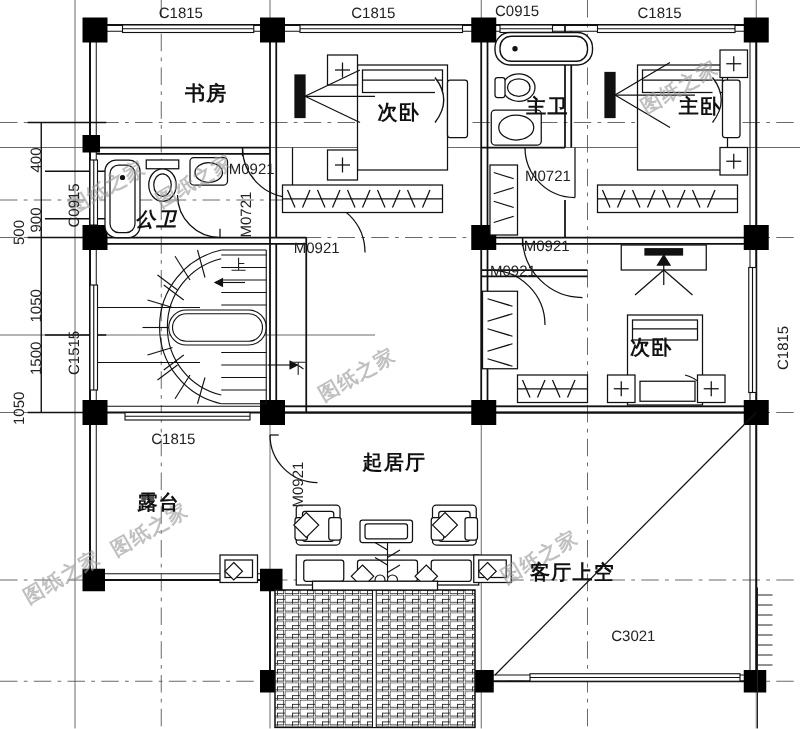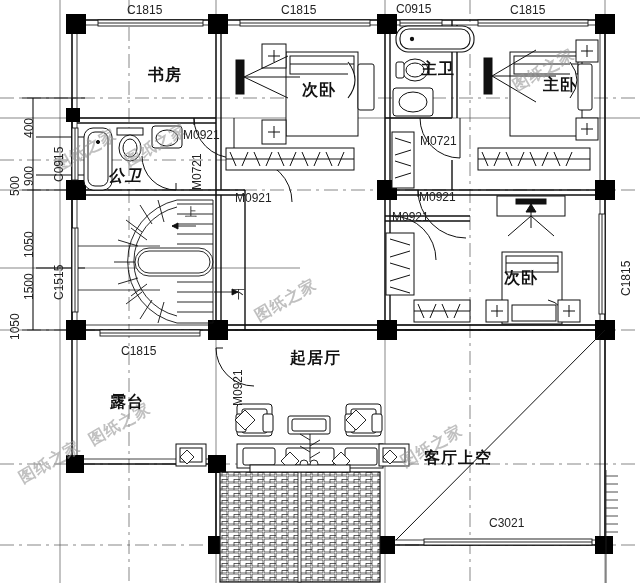--- a/index.html
+++ b/index.html
@@ -363,36 +363,36 @@
   <div class="wm" style="left:122px;top:135px;">图纸之家</div>
   <div class="wm" style="left:252px;top:290px;">图纸之家</div>
   <div class="wm" style="left:510px;top:60px;">图纸之家</div>
   <div class="wm" style="left:398px;top:436px;">图纸之家</div>
   <div class="wm" style="left:16px;top:452px;">图纸之家</div>
   <div class="wm" style="left:86px;top:414px;">图纸之家</div>
 
   <div class="lbl roomlbl" style="left:148px;top:65px;">书房</div>
   <div class="lbl roomlbl" style="left:108px;top:166px;font-style:italic;">公卫</div>
   <div class="lbl roomlbl" style="left:302px;top:80px;">次卧</div>
-  <div class="lbl roomlbl" style="left:421px;top:59px;">主卫</div>
+  <div class="lbl roomlbl" style="left:421px;top:75px;">主卫</div>
   <div class="lbl roomlbl" style="left:543px;top:75px;">主卧</div>
   <div class="lbl roomlbl" style="left:504px;top:268px;">次卧</div>
-  <div class="lbl roomlbl" style="left:290px;top:348px;text-align:center;">起居厅</div>
+  <div class="lbl roomlbl" style="left:290px;top:360px;text-align:center;">起居厅</div>
   <div class="lbl roomlbl" style="left:110px;top:392px;">露台</div>
   <div class="lbl roomlbl" style="left:424px;top:448px;">客厅上空</div>
 
   <div class="lbl dimlbl" style="left:127px;top:3px;">C1815</div>
   <div class="lbl dimlbl" style="left:281px;top:3px;">C1815</div>
   <div class="lbl dimlbl" style="left:396px;top:2px;">C0915</div>
   <div class="lbl dimlbl" style="left:510px;top:3px;">C1815</div>
   <div class="lbl dimlbl vert" style="left:52px;top:182px;">C0915</div>
   <div class="lbl dimlbl vert" style="left:52px;top:300px;">C1515</div>
   <div class="lbl dimlbl" style="left:121px;top:344px;">C1815</div>
   <div class="lbl dimlbl vert" style="left:619px;top:296px;">C1815</div>
-  <div class="lbl dimlbl" style="left:489px;top:516px;">C3021</div>
+  <div class="lbl dimlbl" style="left:489px;top:502px;">C3021</div>
 
   <div class="lbl dimlbl" style="left:183px;top:128px;">M0921</div>
   <div class="lbl dimlbl vert" style="left:190px;top:190px;">M0721</div>
   <div class="lbl dimlbl" style="left:235px;top:191px;">M0921</div>
   <div class="lbl dimlbl" style="left:420px;top:134px;">M0721</div>
   <div class="lbl dimlbl" style="left:419px;top:190px;">M0921</div>
   <div class="lbl dimlbl" style="left:392px;top:210px;">M0921</div>
   <div class="lbl dimlbl vert" style="left:231px;top:406px;">M0921</div>
 
   <div class="lbl dimlbl vert" style="left:22px;top:138px;">400</div>

